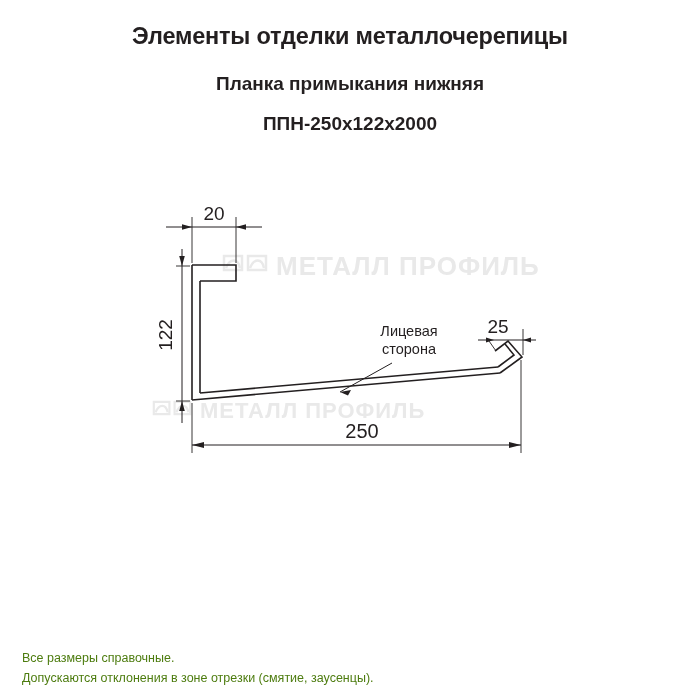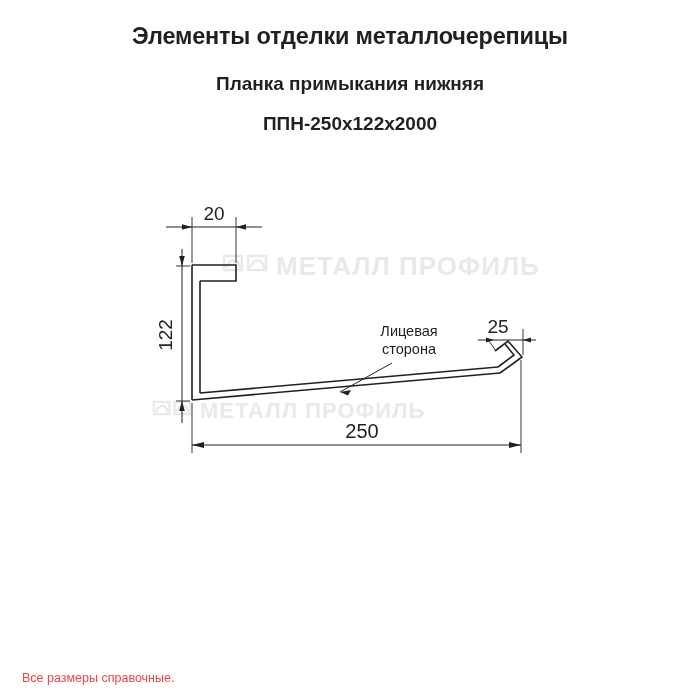--- a/index.html
+++ b/index.html
@@ -57,21 +57,21 @@
   }
   .drawing svg {
     display: block;
   }
   .footnotes {
     position: absolute;
     left: 22px;
     bottom: 12px;
     font-size: 12.5px;
     line-height: 1.55;
-    color: #ef4444;
+    color: #4d7c0f;
   }
   .footnotes div {
     white-space: nowrap;
   }
   .wm {
     position: absolute;
     pointer-events: none;
     user-select: none;
     color: #e9e9e9;
     font-weight: bold;
@@ -190,15 +190,16 @@
         <path d="M340,247 L351,245 L348,250.5 Z" fill="#231f20"></path>
         <text x="409" y="191" text-anchor="middle" font-family="Liberation Sans, sans-serif" font-size="14.5" fill="#231f20">Лицевая</text>
         <text x="409" y="209" text-anchor="middle" font-family="Liberation Sans, sans-serif" font-size="14.5" fill="#231f20">сторона</text>
       </g>
 
     </svg>
   </div>
 
   <div class="footnotes">
     <div>Все размеры справочные.</div>
+    <div>Допускаются отклонения в зоне отрезки (смятие, заусенцы).</div>
   </div>
 
 </div>
 
 </body></html>

